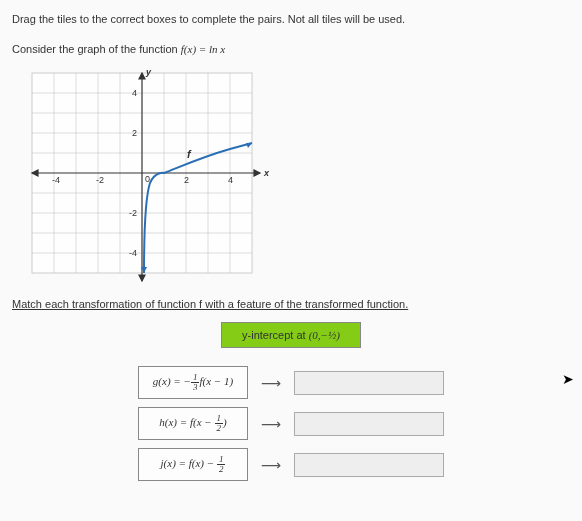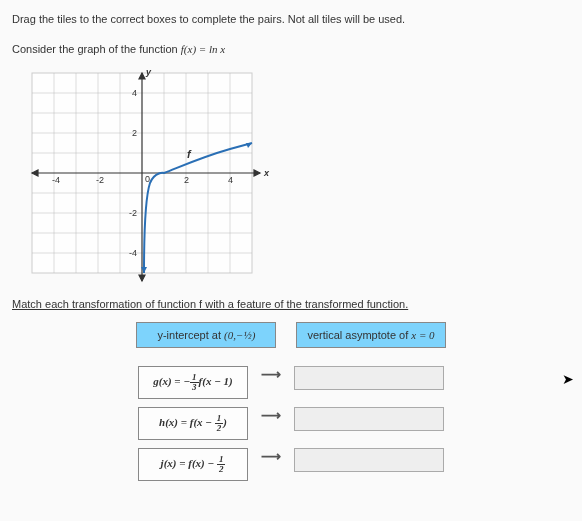--- a/index.html
+++ b/index.html
@@ -14,29 +14,29 @@
   }
   .instruct { line-height: 1.4; }
   .instruct2 { margin-bottom: 8px; margin-top: 16px; }
   .math { font-style: italic; font-family: 'Times New Roman', serif; }
   .graph-wrap { margin: 5px 0 10px 10px; }
   svg.graph { display: block; }
   .prompt2 { margin: 10px 0 12px 0; text-decoration: underline; }
   .tiles { display: flex; flex-wrap: wrap; gap: 10px 20px; justify-content: center; margin-bottom: 18px; }
   .tile {
     border: 1px solid #888;
-    background: #7dd3fc;
+    background: #84cc16;
     padding: 6px 10px;
     font-size: 11px;
     min-width: 140px;
     text-align: center;
     box-sizing: border-box;
   }
   .rows { display: flex; flex-direction: column; gap: 8px; align-items: center; }
-  .row { display: flex; gap: 8px; font-weight: bold; }
+  .row { display: flex; align-items: center; gap: 8px; }
   .srcbox {
     border: 1px solid #888;
     background: #fdfdfd;
     padding: 6px 8px;
     width: 110px;
     text-align: center;
     font-size: 11px;
     box-sizing: border-box;
   }
   .arrow {
@@ -130,23 +130,20 @@
 </div>
 
 <div class="prompt2">
   <span>Match each transformation of function f with a feature of the transformed function.</span>
 </div>
 
 <div class="tiles">
   <div class="tile">
     <span>y-intercept at </span><span class="math">(0,−½)</span>
   </div>
-  <div class="tile">
-    <span>vertical asymptote of </span><span class="math">x = 0</span>
-  </div>
 </div>
 
 <div class="rows">
 
   <div class="row">
     <div class="srcbox math">
       <span>g(x) = </span>
       <span>−</span><span class="frac"><span class="n">1</span><span class="d">3</span></span><span>f(x − 1)</span>
     </div>
     <div class="arrow">⟶</div>

